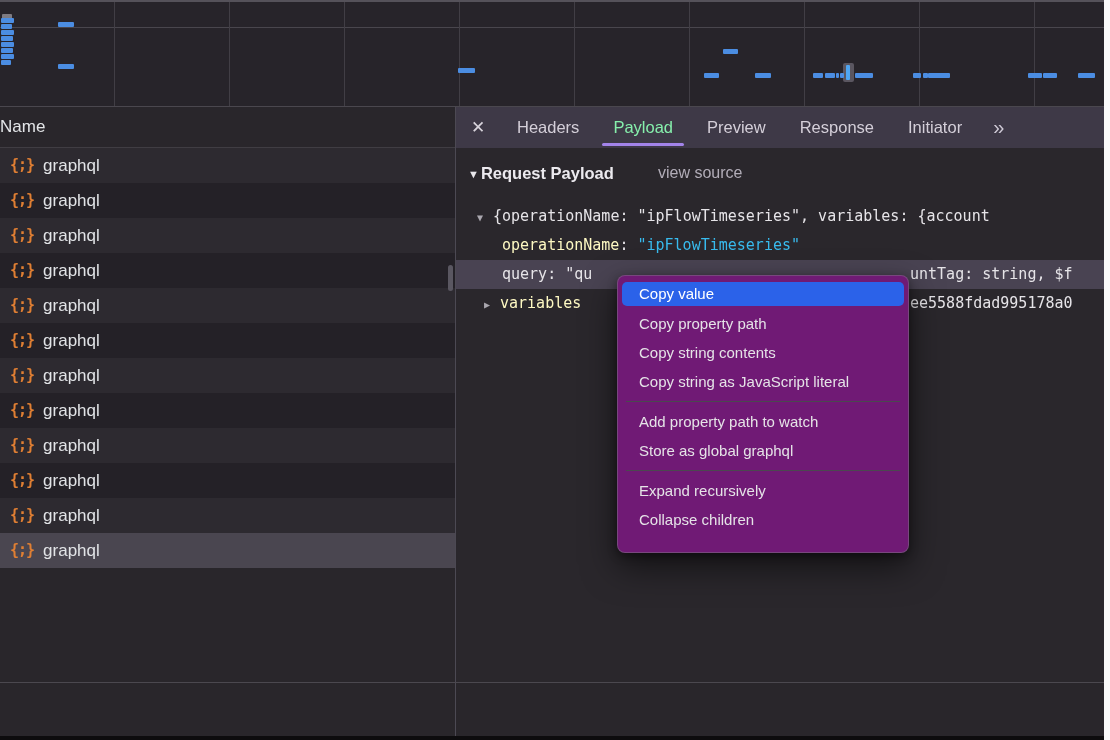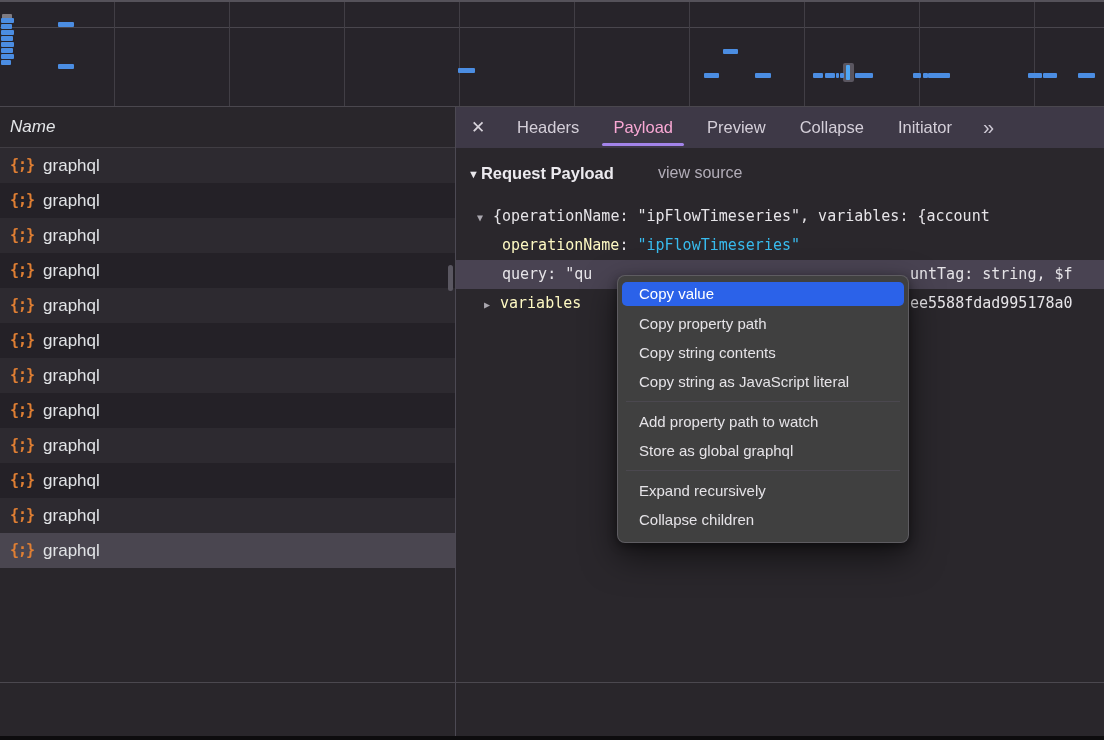--- a/index.html
+++ b/index.html
@@ -17,58 +17,58 @@
   .bar.gray{background:#7e7b82;}
   .ov-marker{position:absolute;left:843px;top:61px;width:11px;height:19px;background:#5a5660;border-radius:2px;}
   .ov-marker .mbar{position:absolute;left:3px;top:2px;width:4px;height:15px;background:#4fa6f2;border-radius:1px;}
   
   .v-divider{position:absolute;left:455px;top:107px;width:1px;height:629px;background:#4c4953;}
   .bottom-divider{position:absolute;left:0;top:682px;width:1104px;height:1px;background:#4b484f;}
   .edge-white{position:absolute;right:0;top:0;width:6px;height:740px;background:#fafafa;}
   .edge-black{position:absolute;left:0;bottom:0;width:1104px;height:4px;background:#0d0c0e;}
   
   .left-panel{position:absolute;left:0;top:107px;width:455px;height:629px;background:#29262b;}
-  .name-header{height:40px;line-height:40px;padding-left:10px;color:#e3e5e8;font-size:17px;
-    border-bottom:1px solid #403d43;background:#29262b;font-style:italic;}
+  .name-header{height:40px;line-height:40px;padding-left:0;color:#e3e5e8;font-size:17px;
+    border-bottom:1px solid #403d43;background:#29262b;}
   .req-row{height:35px;line-height:35px;font-size:17px;color:#e2e4e7;display:flex;align-items:center;}
   .req-row:nth-child(odd){background:#2d2a30;}
   .req-row:nth-child(even){background:#242127;}
   .req-row.selected{background:#4a4650;}
   .req-icon{color:#e07f33;font-family:"DejaVu Sans Mono",monospace;font-weight:bold;
     font-size:15px;margin:0 9px 0 10px;letter-spacing:-1px;}
   .scroll-thumb{position:absolute;right:2px;top:158px;width:5px;height:26px;background:#5a5761;border-radius:3px;}
   
   .right-panel{position:absolute;left:456px;top:107px;width:648px;height:575px;background:#2a272c;}
   .tabbar{height:41px;background:#3e3947;display:flex;align-items:center;font-size:16.5px;color:#d4cfd9;}
   .close{width:44px;text-align:center;font-size:17px;color:#d8d4dc;cursor:default;}
   .tab{padding:0 17px;height:41px;line-height:41px;position:relative;}
-  .tab.selected{color:#f9a8d4;}
+  .tab.selected{color:#86efac;}
   .tab.selected::after{content:"";position:absolute;left:6px;right:6px;bottom:2px;height:3px;
     background:#a384ea;border-radius:2px;}
   .overflow-tabs{margin-left:14px;font-size:20px;color:#cfcad6;letter-spacing:-2px;}
   
   .payload{position:relative;height:534px;font-size:16.5px;}
   .rp-header{display:flex;align-items:center;padding:16px 0 4px 12px;}
   .rp-caret{color:#e9e7ec;font-size:11px;margin-right:2px;}
   .rp-title{font-weight:bold;color:#eceaef;}
   .rp-viewsource{position:absolute;left:202px;top:16px;color:#b2adb8;font-weight:normal;font-size:16px;}
   .tree{position:absolute;left:0;top:54px;width:648px;font-family:"DejaVu Sans Mono",monospace;font-size:15px;color:#e6e4e8;}
   .tline{height:29px;line-height:29px;white-space:nowrap;overflow:hidden;position:relative;}
   .tline .caret{font-size:10px;color:#aaa7af;display:inline-block;width:16px;}
   .t-root{padding-left:21px;}
   .t-child{padding-left:46px;}
   .t-exp{padding-left:28px;}
   .tline.hl{background:#494352;}
   .key{color:#fef9c3;}
   .str{color:#38bbee;}
   .rtext{position:absolute;left:454px;top:0;}
   
-  .context-menu{position:absolute;left:617px;top:275px;width:292px;background:#404040;
+  .context-menu{position:absolute;left:617px;top:275px;width:292px;background:#701a75;
     border:1px solid rgba(130,126,138,.45);border-radius:8px;box-sizing:border-box;
-    padding:4px 0 8px 0;z-index:10;
+    padding:4px 0 18px 0;z-index:10;
     box-shadow:0 14px 34px rgba(0,0,0,.55),0 3px 10px rgba(0,0,0,.4);
     font-size:15px;color:#e5e3e7;}
   .menu-item{height:29px;line-height:29px;padding-left:21px;}
   .menu-item.hl-blue{background:#2b62e9;color:#ffffff;border-radius:5px;margin:0 4px;padding-left:17px;height:24px;line-height:24px;margin-top:2px;margin-bottom:3px;}
   .menu-sep{height:1px;background:#4b484f;margin:5px 8px;}
 </style>
 </head>
 <body>
 
 <div class="screen">
@@ -171,21 +171,21 @@
     </div>
     <div class="scroll-thumb"></div>
   </div>
 
   <div class="right-panel">
     <div class="tabbar">
       <span class="close">✕</span>
       <span class="tab">Headers</span>
       <span class="tab selected">Payload</span>
       <span class="tab">Preview</span>
-      <span class="tab">Collapse</span>
+      <span class="tab">Response</span>
       <span class="tab">Initiator</span>
       <span class="overflow-tabs">»</span>
     </div>
 
     <div class="payload">
       <div class="rp-header">
         <span class="rp-caret">▼</span>
           <span class="rp-title">Request Payload</span>
         <span class="rp-viewsource">view source</span>
       </div>

